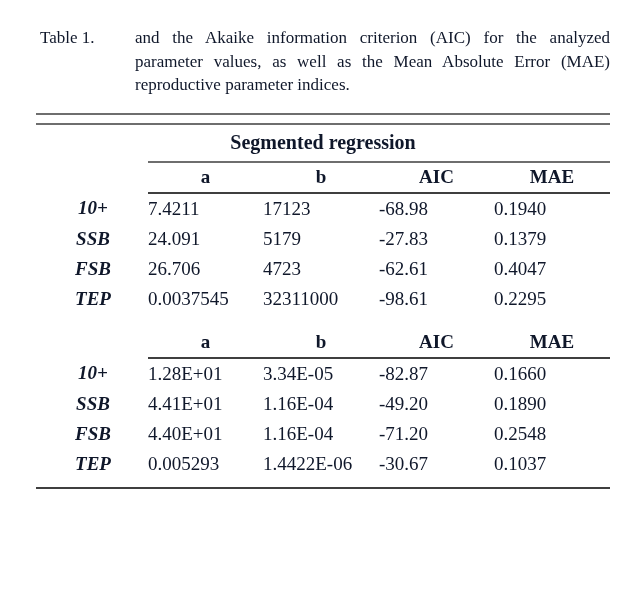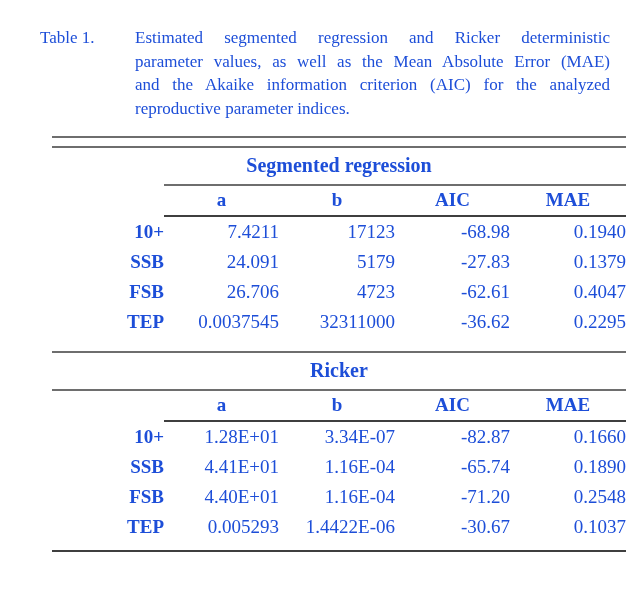--- a/index.html
+++ b/index.html
@@ -3,38 +3,38 @@
 <meta charset="utf-8">
 <style>
   html, body { margin: 0; padding: 0; background: #ffffff; }
   .page {
     position: relative;
     width: 644px;
     height: 602px;
     background: #ffffff;
     overflow: hidden;
     font-family: "Liberation Serif", serif;
-    color: #1d4ed8;
+    color: #0f172a;
   }
 
   
   .caption {
     display: flex;
     padding: 26px 34px 0 40px;
     font-size: 17px;
     line-height: 23.5px;
   }
   .caption-label { width: 95px; flex-shrink: 0; }
   .caption-body  { width: 475px; }
   .cap-line      { text-align: justify; text-align-last: justify; }
   .cap-line.last { text-align-last: left; }
 
   
   table.paper-table {
-    margin: 16px 0 0 52px;
+    margin: 16px 0 0 36px;
     width: 574px;
     border-collapse: collapse;
     table-layout: fixed;
     font-size: 19px;
   }
   td { padding: 0; }
 
   
   tr.double-rule td {
     height: 8px;
@@ -59,46 +59,46 @@
     padding: 3px 0 4px 0;
   }
   tr.col-header td.d {
     border-bottom: 2px solid #3f3f3f;
   }
   tr.col-header.seg td.d {
     border-top: 2px solid #6e6e6e;
   }
 
   tr.data-row td {
-    text-align: right;
+    text-align: left;
     padding: 2px 0;
     height: 26px;
   }
   tr.data-row td.lbl {
-    text-align: right;
+    text-align: center;
     font-weight: bold;
     padding-left: 2px;
+    font-style: italic;
   }
   tr.data-row.section-end td { padding-bottom: 16px; }
   tr.data-row.table-end td {
     padding-bottom: 10px;
     border-bottom: 2px solid #3f3f3f;
   }
 </style>
 </head>
 <body>
 
 <div class="page">
 
   <div class="caption">
     <div class="caption-label">Table 1.</div>
     <div class="caption-body">
-      <div class="cap-line">Estimated segmented regression and Ricker deterministic</div>
+      <div class="cap-line">and the Akaike information criterion (AIC) for the analyzed</div>
       <div class="cap-line">parameter values, as well as the Mean Absolute Error (MAE)</div>
-      <div class="cap-line">and the Akaike information criterion (AIC) for the analyzed</div>
       <div class="cap-line last">reproductive parameter indices.</div>
     </div>
   </div>
 
   <table class="paper-table">
     <colgroup>
       <col style="width:112px">
         <col style="width:115px">
         <col style="width:116px">
         <col style="width:115px">
@@ -140,48 +140,45 @@
         <td class="lbl">FSB</td>
         <td>26.706</td>
         <td>4723</td>
         <td>-62.61</td>
         <td>0.4047</td>
       </tr>
       <tr class="data-row section-end">
         <td class="lbl">TEP</td>
         <td>0.0037545</td>
         <td>32311000</td>
-        <td>-36.62</td>
+        <td>-98.61</td>
         <td>0.2295</td>
       </tr>
 
-      <tr class="ricker-title-row">
-        <td colspan="5" class="section-title">Ricker</td>
-      </tr>
 
       <tr class="col-header">
         <td></td>
         <td class="d">a</td>
         <td class="d">b</td>
         <td class="d">AIC</td>
         <td class="d">MAE</td>
       </tr>
 
       <tr class="data-row">
         <td class="lbl">10+</td>
         <td>1.28E+01</td>
-        <td>3.34E-07</td>
+        <td>3.34E-05</td>
         <td>-82.87</td>
         <td>0.1660</td>
       </tr>
       <tr class="data-row">
         <td class="lbl">SSB</td>
         <td>4.41E+01</td>
         <td>1.16E-04</td>
-        <td>-65.74</td>
+        <td>-49.20</td>
         <td>0.1890</td>
       </tr>
       <tr class="data-row">
         <td class="lbl">FSB</td>
         <td>4.40E+01</td>
         <td>1.16E-04</td>
         <td>-71.20</td>
         <td>0.2548</td>
       </tr>
       <tr class="data-row table-end">

